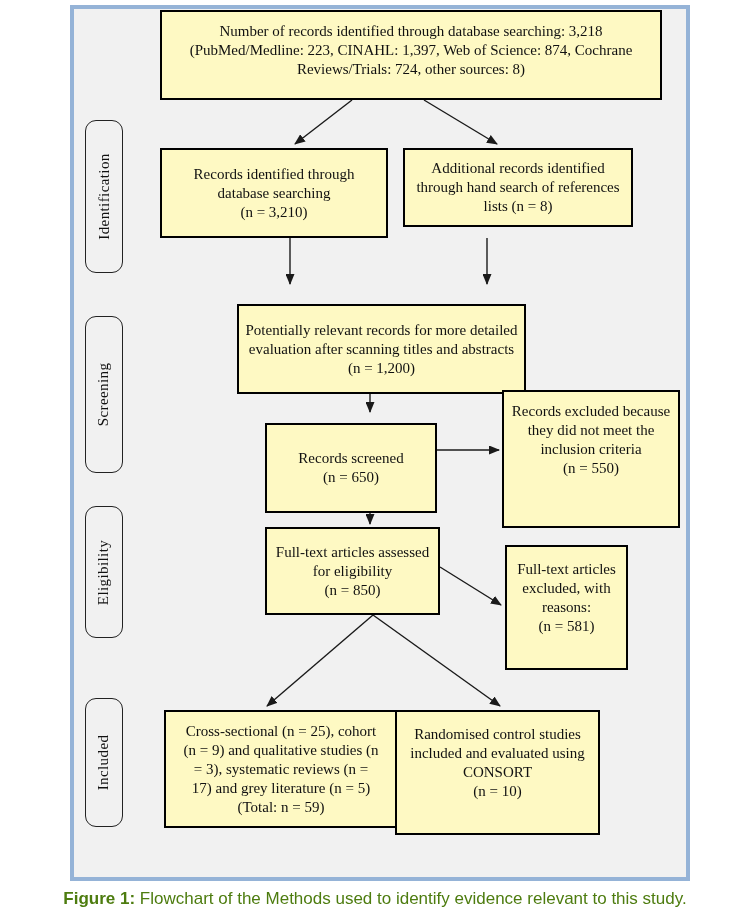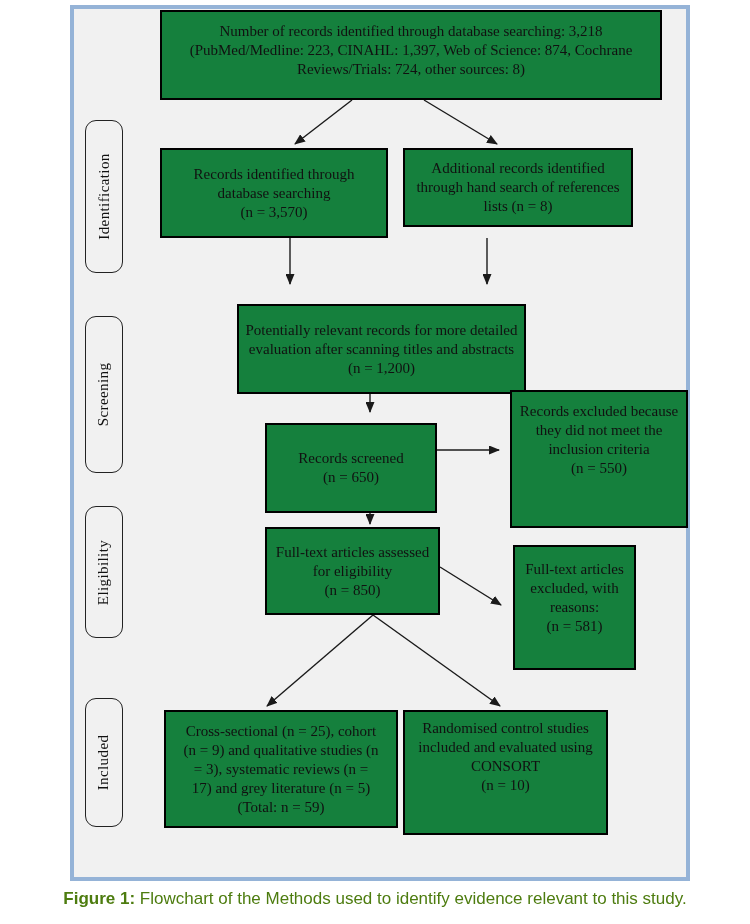--- a/index.html
+++ b/index.html
@@ -10,26 +10,26 @@
   }
   .frame {
     position: absolute; left: 70px; top: 5px;
     width: 612px; height: 868px;
     background: #f1f1f1; border: 4px solid #95b3d7;
     box-sizing: content-box;
   }
   .arrows { position: absolute; left: 0; top: 0; pointer-events: none; }
   .flow-box {
     position: absolute; box-sizing: border-box;
-    background: #15803d; border: 2px solid #000000;
+    background: #fef9c3; border: 2px solid #000000;
     display: flex; align-items: center; justify-content: center;
     text-align: center; font-size: 15px; line-height: 19px;
     color: #111111; white-space: pre-line; padding: 2px 4px;
   }
-  .flow-box.top-align { align-items: flex-start; margin-left: 8px; }
+  .flow-box.top-align { align-items: flex-start; }
   .stage {
     position: absolute; left: 85px; width: 38px; box-sizing: border-box;
     border: 1px solid #222222; border-radius: 11px;
     display: flex; align-items: center; justify-content: center;
     background: transparent;
   }
   .stage span {
     transform: rotate(-90deg); white-space: nowrap;
     font-size: 15px; color: #111111; letter-spacing: 0.4px;
   }
@@ -79,21 +79,21 @@
   <div class="stage" style="top:698px; height:129px;">
     <span>Included</span>
   </div>
 
   <div class="flow-box" style="left:160px; top:10px; width:502px; height:90px; align-items:flex-start; padding-top:10px;">Number of records identified through database searching: 3,218
 (PubMed/Medline: 223, CINAHL: 1,397, Web of Science: 874, Cochrane
 Reviews/Trials: 724, other sources: 8)</div>
 
   <div class="flow-box" style="left:160px; top:148px; width:228px; height:90px;">Records identified through
 database searching
-(n = 3,570)</div>
+(n = 3,210)</div>
 
   <div class="flow-box" style="left:403px; top:148px; width:230px; height:79px;">Additional records identified
 through hand search of references
 lists (n = 8)</div>
 
   <div class="flow-box" style="left:237px; top:304px; width:289px; height:90px;">Potentially relevant records for more detailed
 evaluation after scanning titles and abstracts
 (n = 1,200)</div>
 
   <div class="flow-box" style="left:265px; top:415px; width:172px; height:90px;margin-top:8px;">Records screened
@@ -112,21 +112,21 @@
 excluded, with
 reasons:
 (n = 581)</div>
 
   <div class="flow-box" style="left:164px; top:710px; width:234px; height:118px;">Cross-sectional (n = 25), cohort
 (n = 9) and qualitative studies (n
 = 3), systematic reviews (n =
 17) and grey literature (n = 5)
 (Total: n = 59)</div>
 
-  <div class="flow-box top-align" style="left:395px; top:710px; width:205px; height:125px; padding-top:7px;">Randomised control studies
+  <div class="flow-box top-align" style="left:395px; top:710px; width:205px; height:125px; padding-top:13px;">Randomised control studies
 included and evaluated using
 CONSORT
 (n = 10)</div>
 
   <div class="caption">
     <b>Figure 1:</b><span> Flowchart of the Methods used to identify evidence relevant to this study.</span>
   </div>
 
 </div>
 

